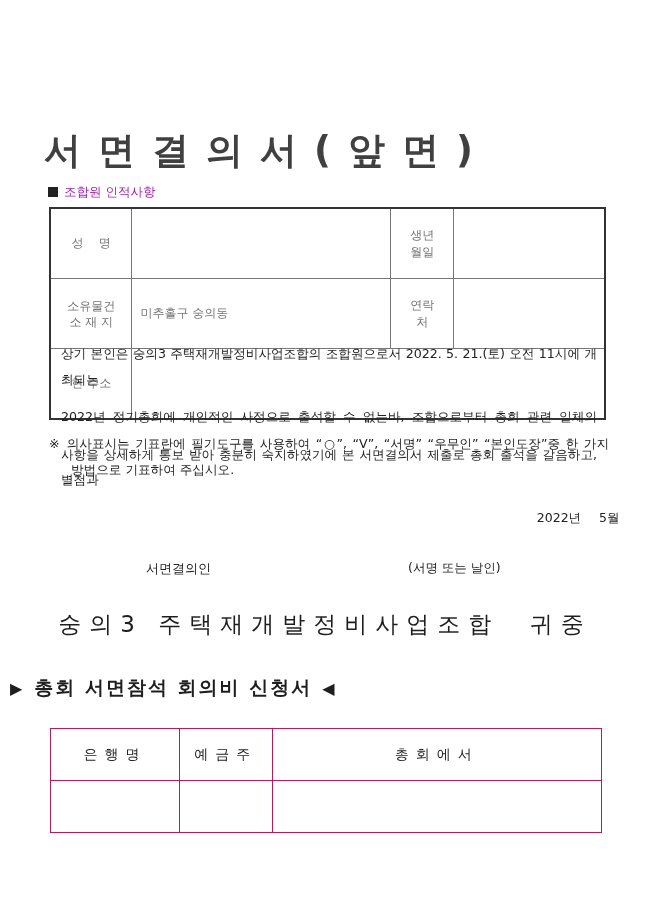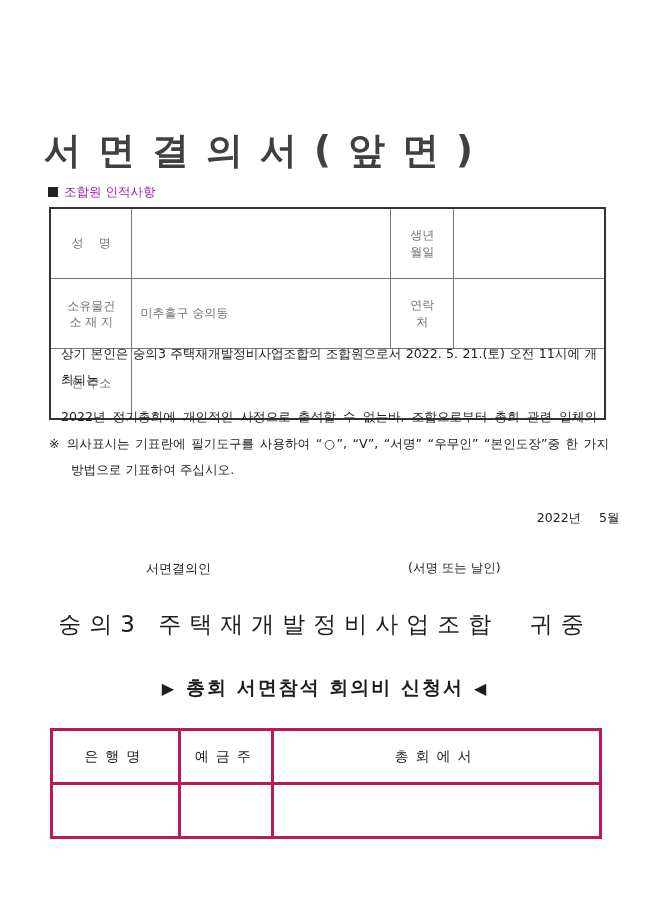--- a/index.html
+++ b/index.html
@@ -23,25 +23,25 @@
   .note { left:49px; width:560px; top:431px; font-size:12.6px; line-height:26px; }
   .note .l1 { text-align:justify; text-align-last:justify; }
   .note .l2 { padding-left:22px; }
 
   .date { left:0; width:650px; top:510px; text-align:right; font-size:12.5px;padding-left:36px; }
   .date span { display:inline-block; }
   .signer { left:146px; top:560px; font-size:13px; }
   .signhint { left:408px; top:560px; font-size:12.5px; }
 
   .union { left:0; width:650px; top:609px; text-align:center; font-size:23px; letter-spacing:8px; color:#1e1e1e; }
-  .apply { left:0; width:650px; top:675px; text-align:center; font-size:19px; font-weight:bold; letter-spacing:2px; color:#1e1e1e; }
+  .apply { left:0; width:650px; top:675px; font-size:19px; font-weight:bold; letter-spacing:2px; color:#1e1e1e; }
   .apply .tri { font-size:16px; font-weight:normal; margin:0 10px; }
 
   table.bank { position:absolute; left:50px; top:728px; width:552px; border-collapse:collapse; border:1px solid #888; }
-  table.bank td { border:3px solid #be185d; text-align:center; font-size:14px; letter-spacing:7px; color:#222; }
+  table.bank td { border:1px solid #be185d; text-align:center; font-size:14px; letter-spacing:7px; color:#222; }
   table.bank tr.h td { height:49px; }
   table.bank tr.b td { height:49px; }
 </style>
 </head>
 <body>
 
 <div class="abs title">서면결의서(앞면)</div>
 
 <div class="abs section-head">
   <span class="sq"></span><span>조합원 인적사항</span>
@@ -73,20 +73,21 @@
   <tr>
     <td class="lbl">현 주소</td>
     <td class="val" colspan="3"></td>
   </tr>
 </tbody>
   </table>
 
 <div class="abs para">
   <p>상기 본인은 숭의3 주택재개발정비사업조합의 조합원으로서 2022. 5. 21.(토) 오전 11시에 개최되는</p>
   <p>2022년 정기총회에 개인적인 사정으로 출석할 수 없는바, 조합으로부터 총회 관련 일체의</p>
+  <p>사항을 상세하게 통보 받아 충분히 숙지하였기에 본 서면결의서 제출로 총회 출석을 갈음하고, 별첨과</p>
 </div>
 
 <div class="abs note">
   <div class="l1">※ 의사표시는 기표란에 필기도구를 사용하여 “○”, “V”, “서명” “우무인” “본인도장”중 한 가지</div>
   <div class="l2">방법으로 기표하여 주십시오.</div>
 </div>
 
 <div class="abs date">
   <span>2022년</span>
   <span style="width:10px"></span>

